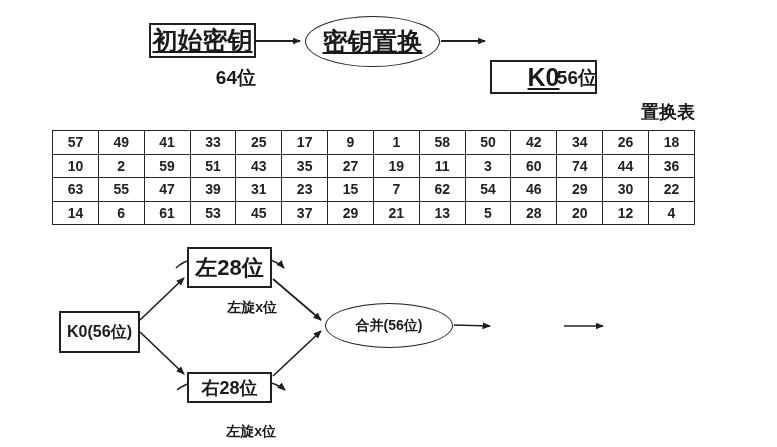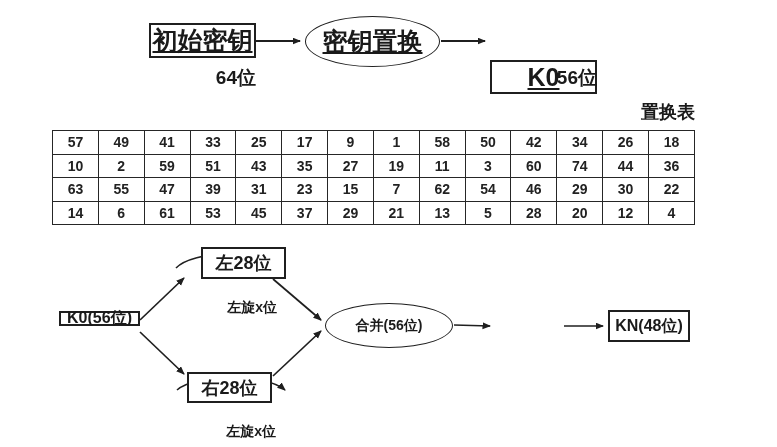--- a/index.html
+++ b/index.html
@@ -158,28 +158,27 @@
           <td>13</td>
           <td>5</td>
           <td>28</td>
           <td>20</td>
           <td>12</td>
           <td>4</td>
         </tr>
       </tbody>
   </table>
 
-  <div class="node box-sm" style="left:59px; top:311px; width:81px; height:15px;">K0(56位)</div>
+  <div class="node box-sm" style="left:59px; top:311px; width:81px; height:42px;">K0(56位)</div>
 
-  <div class="node" style="left:201px; top:247px; width:85px; height:32px; font-size:18px;">左28位</div>
+  <div class="node" style="left:187px; top:247px; width:85px; height:41px; font-size:22px;">左28位</div>
 
   <div class="lbl lbl-rotate" style="left:177px; top:299px; width:100px;">左旋x位</div>
 
   <div class="node" style="left:187px; top:372px; width:85px; height:31px; font-size:18px;">右28位</div>
 
   <div class="lbl lbl-rotate" style="left:176px; top:423px; width:100px;">左旋x位</div>
 
   <div class="node ellipse" style="left:325px; top:303px; width:128px; height:45px; font-size:14px;">合并(56位)</div>
 
 
-  <div class="node box-sm" style="left:608px; top:310px; width:82px; height:32px;">KN(48位)</div>
 
 </div>
 
 </body></html>

